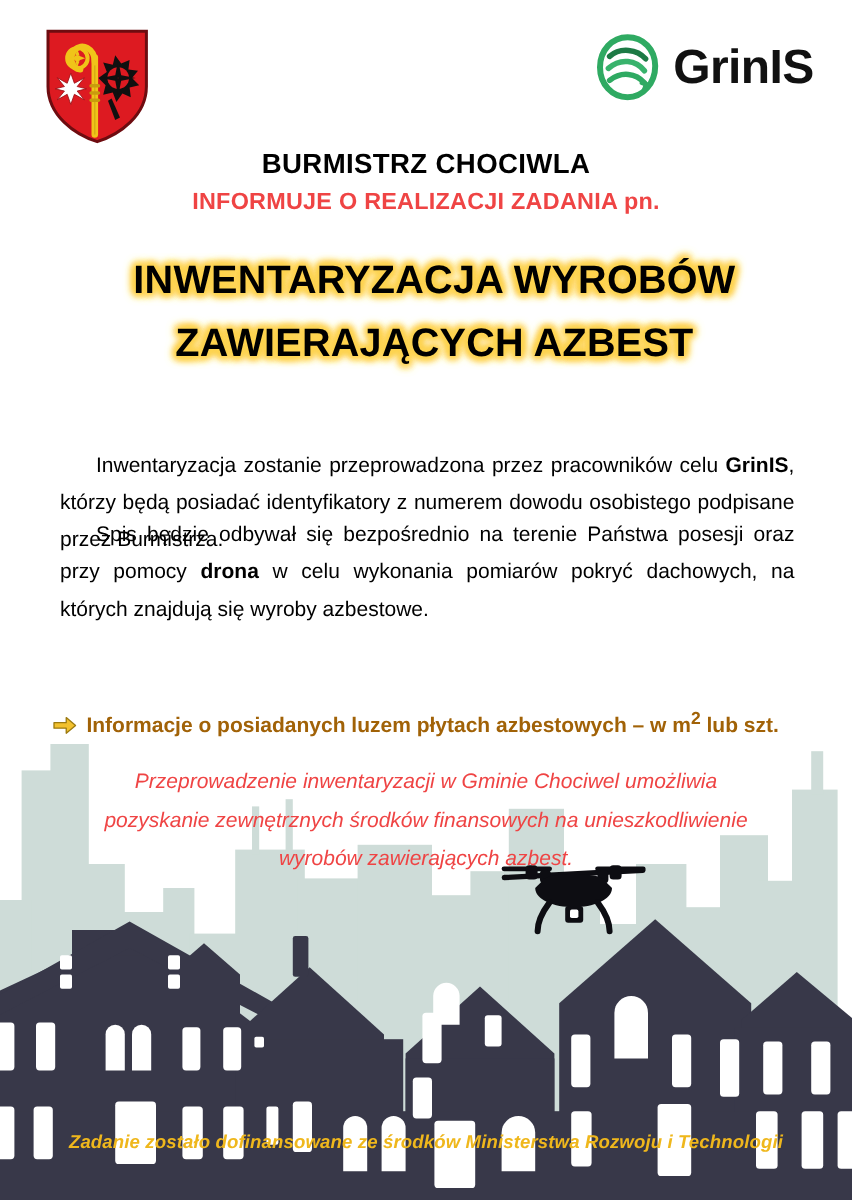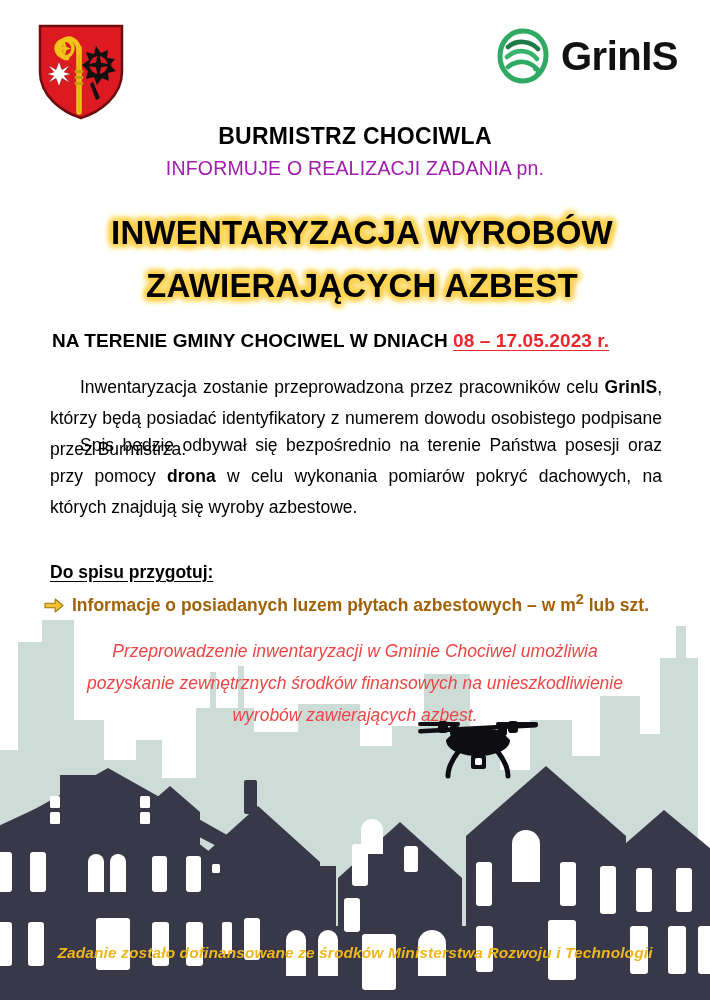--- a/index.html
+++ b/index.html
@@ -59,22 +59,22 @@
   }
   .kicker-1 {
     font-size: 23px;
     font-weight: bold;
     color: #000;
     letter-spacing: 0.3px;
     line-height: 1.25;
   }
   .kicker-2 {
     font-size: 19.5px;
-    font-weight: normal;
-    color: #a21caf;
+    font-weight: bold;
+    color: #ef4444;
     letter-spacing: 0.2px;
     line-height: 1.4;
     margin-top: 4px;
   }
 
   .headline-wrap {
     position: absolute;
     left: 0; right: 0;
     top: 206px;
     text-align: center;
@@ -246,27 +246,25 @@
   <div class="kicker-wrap">
     <div class="kicker-1">BURMISTRZ CHOCIWLA</div>
     <div class="kicker-2">INFORMUJE O REALIZACJI ZADANIA pn.</div>
   </div>
 
   <div class="headline-wrap">
     <span class="headline">INWENTARYZACJA WYROBÓW</span>
     <span class="headline">ZAWIERAJĄCYCH AZBEST</span>
   </div>
 
-  <div class="dateline"><span>NA TERENIE GMINY CHOCIWEL W DNIACH </span><span class="date-red">08 – 17.05.2023 r.</span></div>
 
   <div class="para" id="para-1"><span>Inwentaryzacja zostanie przeprowadzona przez pracowników celu </span><b>GrinIS</b><span>, którzy będą posiadać identyfikatory z numerem dowodu osobistego podpisane przez Burmistrza.</span></div>
 
   <div class="para" id="para-2"><span>Spis będzie odbywał się bezpośrednio na terenie Państwa posesji oraz przy pomocy </span><b>drona</b><span> w celu wykonania pomiarów pokryć dachowych, na których znajdują się wyroby azbestowe.</span></div>
 
-  <div class="prep-head">Do spisu przygotuj:</div>
 
   <div class="prep-item">
     <svg class="arrow-bullet" viewBox="0 0 20 17" aria-hidden="true">
       <path d="M1 6.2 H11.2 V2 L19 8.5 L11.2 15 V10.8 H1 Z" fill="#f2c12e" stroke="#9c7a10" stroke-width="1.1" stroke-linejoin="round"></path>
     </svg>
     <span><span>Informacje o posiadanych luzem płytach azbestowych – w m</span><sup>2</sup><span> lub szt.</span></span>
   </div>
 
   <div class="italic-block">
     <div>Przeprowadzenie inwentaryzacji w Gminie Chociwel umożliwia</div>

